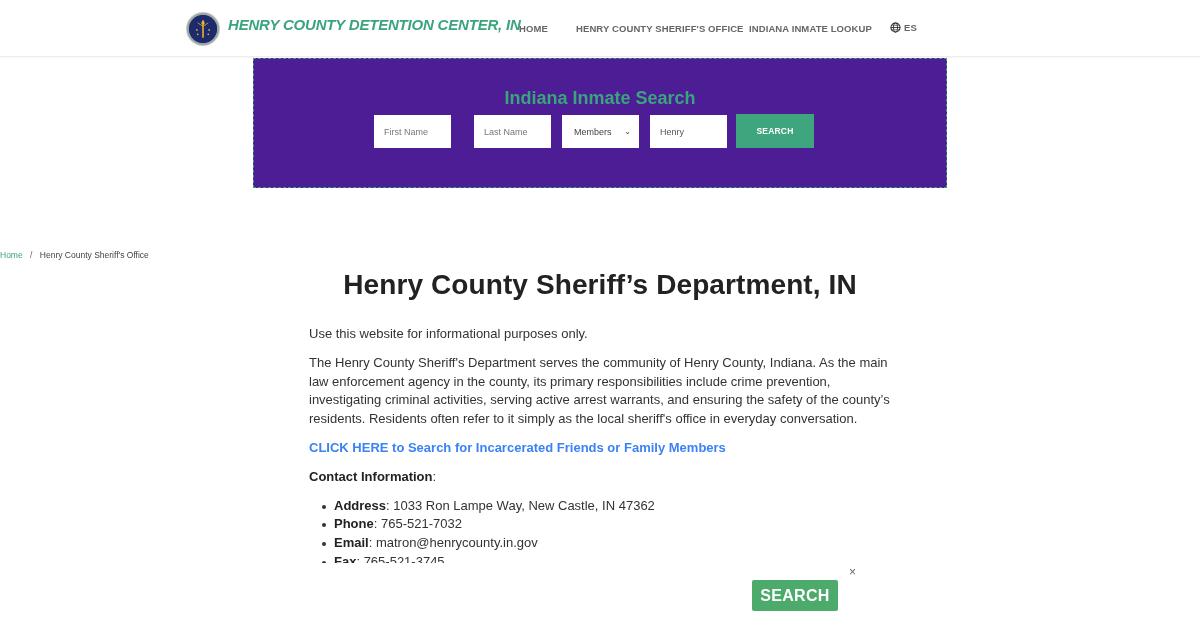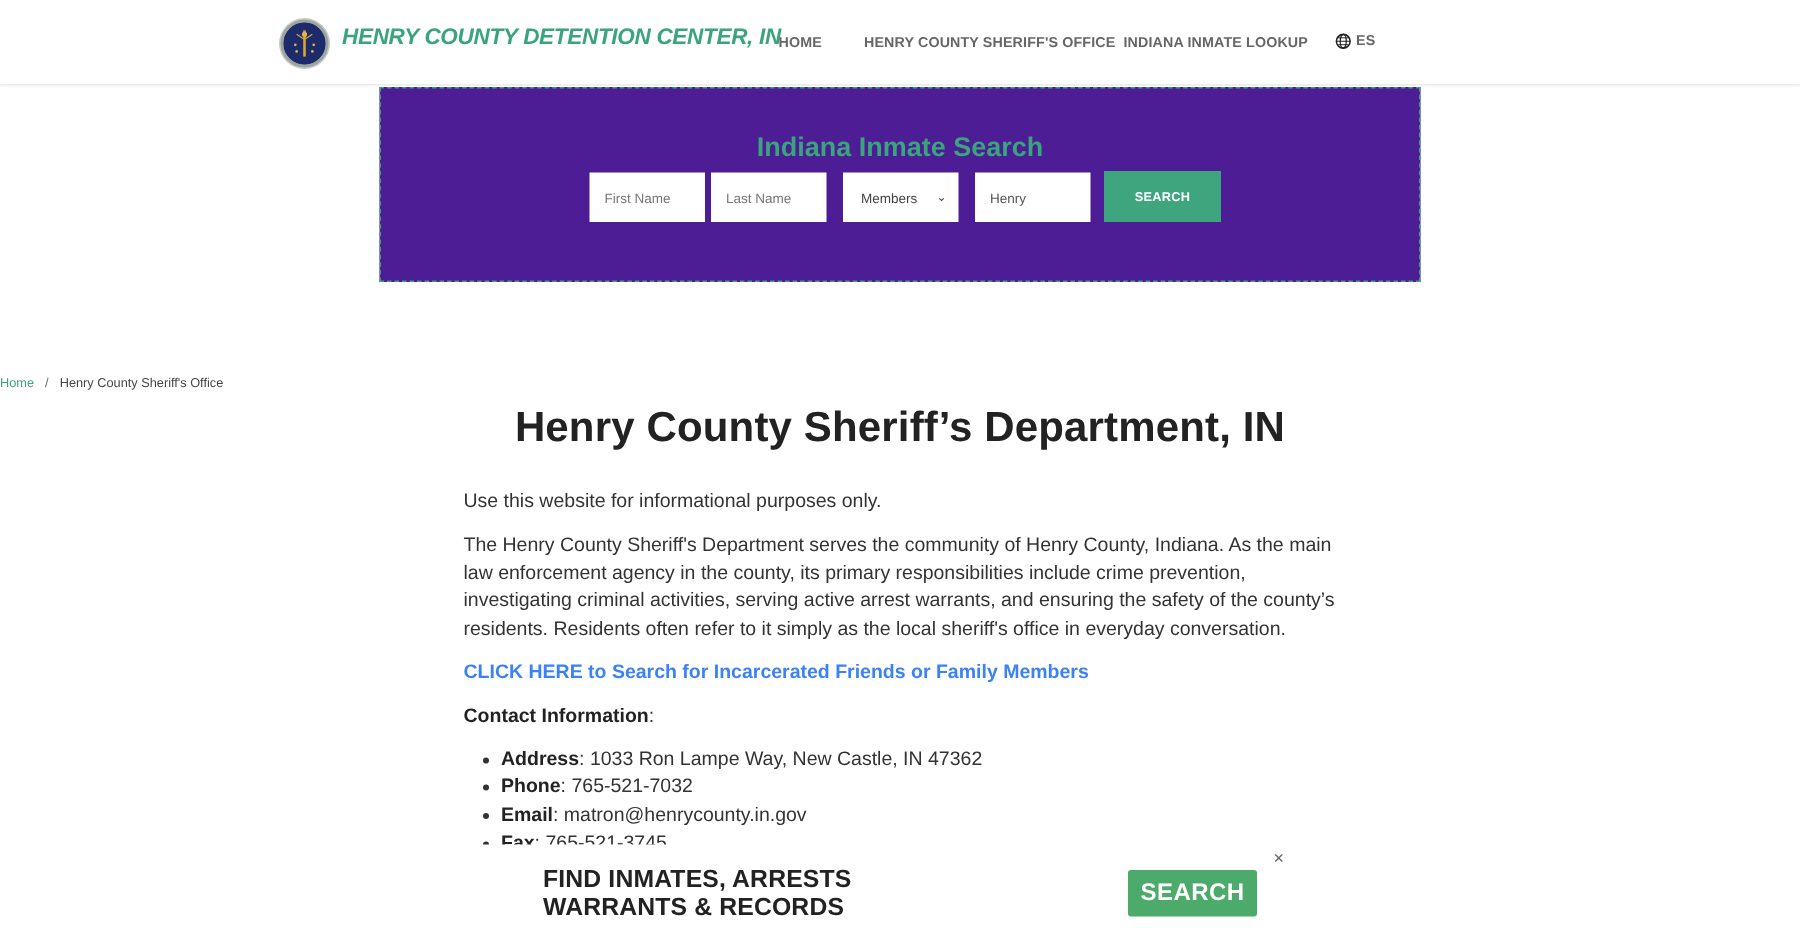--- a/index.html
+++ b/index.html
@@ -15,21 +15,21 @@
   .nav-home { left: 519px; }
   .nav-sheriff { left: 576px; }
   .nav-lookup { left: 749px; }
   .nav-lang { left: 890px; top: 22px; display: flex; align-items: center; gap: 3px; }
   .nav-lang svg { width: 11px; height: 11px; display: block; }
 
   
   .search-panel { position: absolute; left: 253px; top: 58px; width: 694px; height: 130px; background: #4c1d95; border: 1.5px dashed #3f9d7d; }
   .search-title { position: absolute; left: 0; width: 100%; top: 29px; text-align: center; font-size: 18px; font-weight: bold; color: #3aa47d; }
   .field { position: absolute; top: 56px; height: 33px; background: #fff; border: none; font-size: 9px; color: #777; padding-left: 10px; display: flex; align-items: center; font-family: "Liberation Sans", sans-serif; }
-  .field-first { left: 139px; width: 77px; }
+  .field-first { left: 120px; width: 77px; }
   .field-last { left: 220px; width: 77px; }
   .field-state { left: 308px; width: 77px; color: #444; justify-content: space-between; padding-right: 8px; padding-left: 12px; }
   .field-county { left: 396px; width: 77px; color: #555; }
   .chev { font-size: 8px; color: #444; }
   .search-btn { position: absolute; left: 482px; top: 55px; width: 78px; height: 34px; background: #3fa57f; color: #fff; font-size: 8.5px; font-weight: bold; border: none; display: flex; align-items: center; justify-content: center; letter-spacing: 0.2px; }
 
   
   .breadcrumb { position: absolute; left: 0; width: 1200px; top: 250px; text-align: left; font-size: 8.5px; color: #444; }
   .breadcrumb .crumb-home { color: #3aa47d; text-decoration: none; }
   .breadcrumb .sep { color: #666; margin: 0 5px; }
@@ -121,18 +121,14 @@
   <ul class="contact-list">
     <li><b>Address</b><span>: 1033 Ron Lampe Way, New Castle, IN 47362</span></li>
     <li><b>Phone</b><span>: 765-521-7032</span></li>
     <li><b>Email</b><span>: matron@henrycounty.in.gov</span></li>
     <li><b>Fax</b><span>: 765-521-3745</span></li>
   </ul>
 </div>
 
 <div class="banner">
   <span class="banner-close">×</span>
-  <div class="banner-text">
-    <div>FIND INMATES, ARRESTS</div>
-    <div>WARRANTS &amp; RECORDS</div>
-  </div>
   <button class="banner-btn">SEARCH</button>
 </div>
 
 </body></html>

